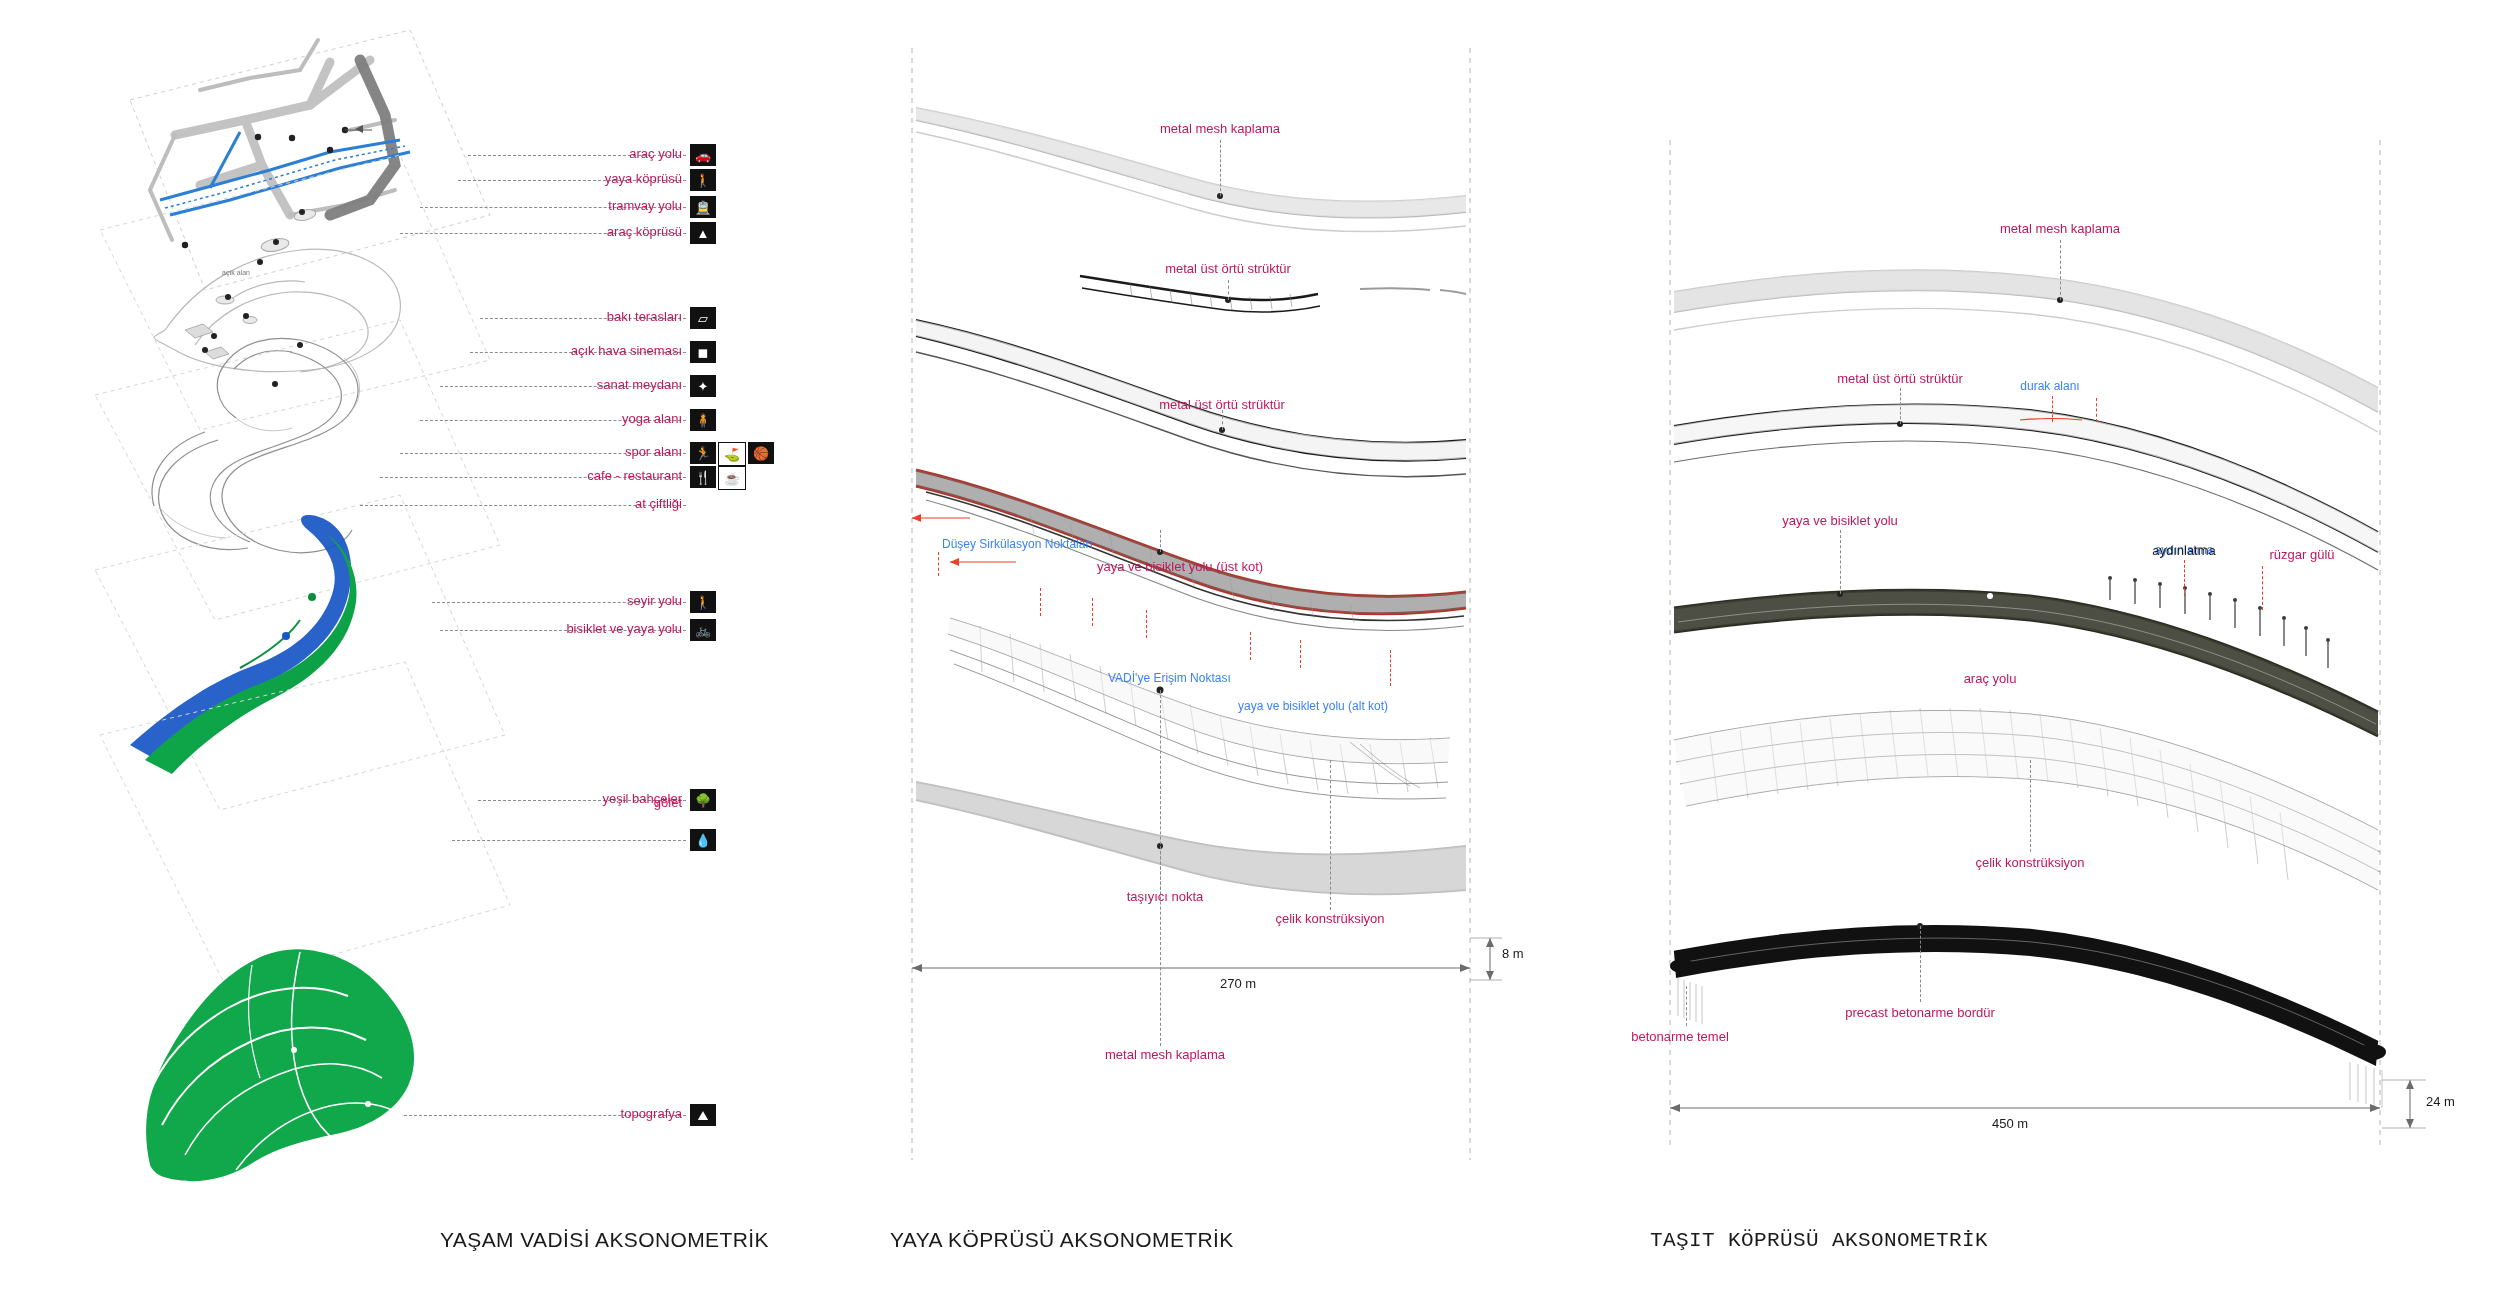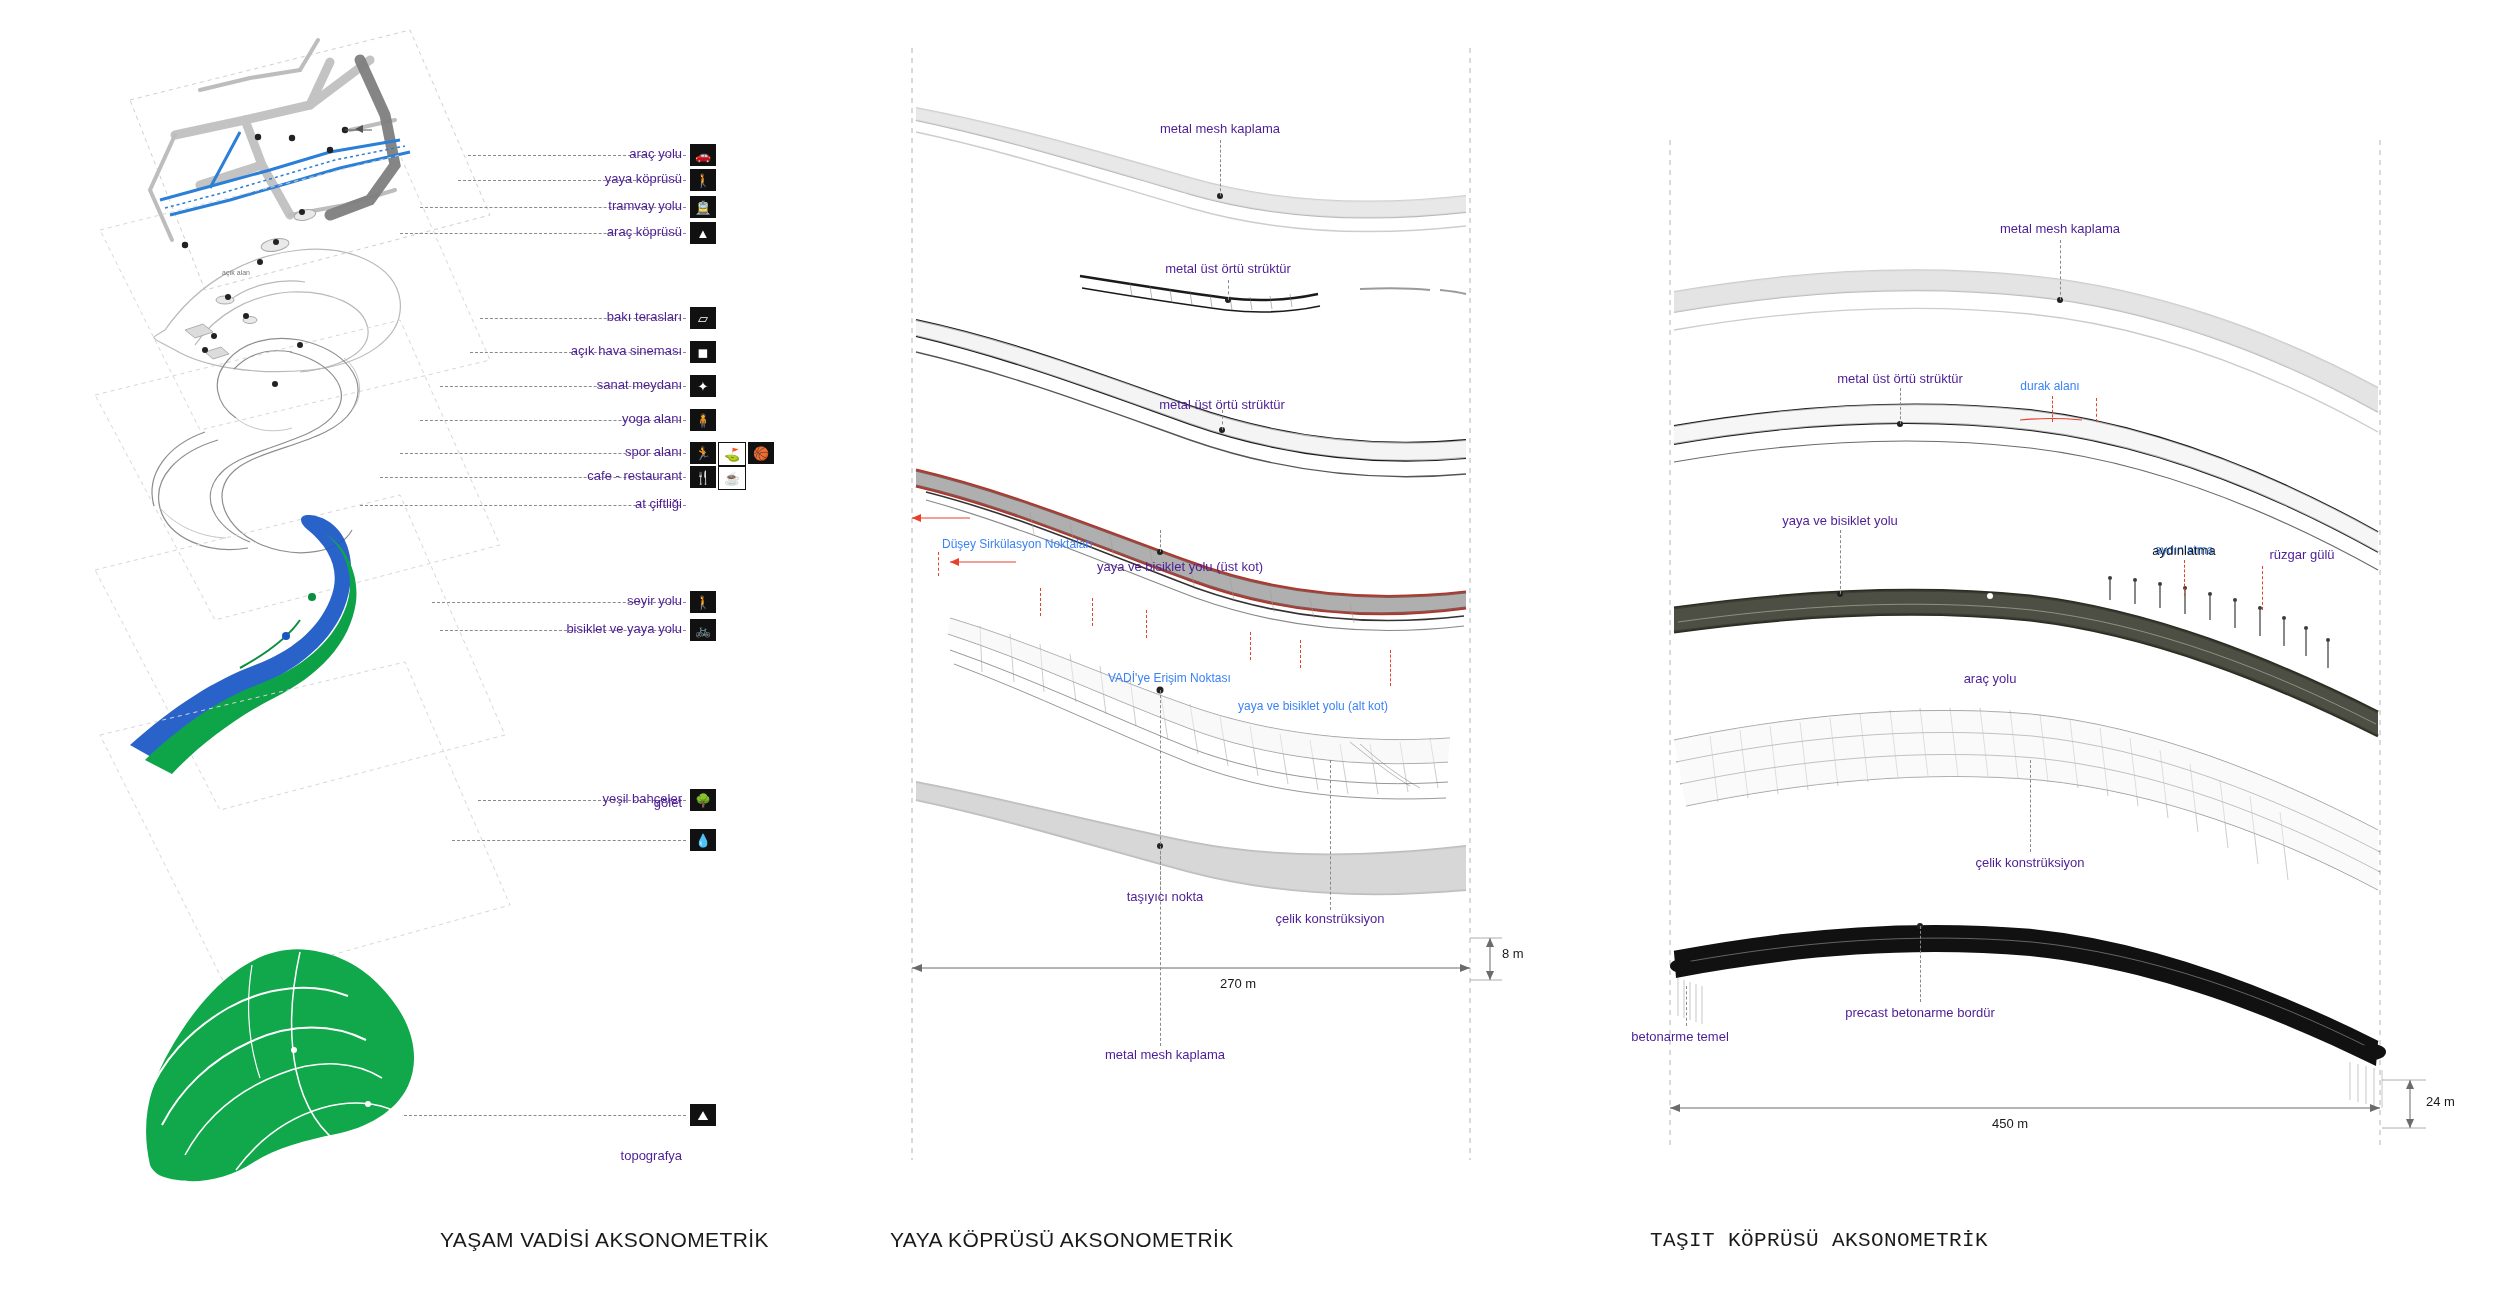--- a/index.html
+++ b/index.html
@@ -38,21 +38,21 @@
   }
   #panel-vadisi .panel-title { left: 440px; }
   #panel-yaya  .panel-title { left: 60px; }
   #panel-tasit .panel-title { left: 60px; font-family: Liberation Mono, monospace; }
 
   svg { position: absolute; top: 0; left: 0; overflow: visible; }
 
   .lbl {
     position: absolute;
     font-size: 13px;
-    color: #4c1d95;
+    color: #be185d;
     white-space: nowrap;
     line-height: 1.15;
   }
   .lbl.r { text-align: right; transform: translateX(-100%); }
   .lbl.c { text-align: center; transform: translateX(-50%); }
   .lbl.red { color: #3b82f6; font-size: 12px; }
 
   
   .leader {
     position: absolute;
@@ -241,21 +241,21 @@
     <div class="lbl r" style="left:682px; top:445px;">spor alanı</div>
     <div class="lbl r" style="left:682px; top:469px;">cafe - restaurant</div>
     <div class="lbl r" style="left:682px; top:497px;">at çiftliği</div>
 
     <div class="lbl r" style="left:682px; top:594px;">seyir yolu</div>
     <div class="lbl r" style="left:682px; top:622px;">bisiklet ve yaya yolu</div>
 
     <div class="lbl r" style="left:682px; top:792px;">yeşil bahçeler</div>
     <div class="lbl r" style="left:682px; top:796px;">gölet</div>
 
-    <div class="lbl r" style="left:682px; top:1149px;">topografya</div>
+    <div class="lbl r" style="left:682px; top:1107px;">topografya</div>
 
     <div class="chip" style="left:690px; top:144px;">🚗</div>
     <div class="chip" style="left:690px; top:169px;">🚶</div>
     <div class="chip" style="left:690px; top:196px;">🚊</div>
     <div class="chip" style="left:690px; top:222px;">▲</div>
 
     <div class="chip" style="left:690px; top:307px;">▱</div>
     <div class="chip" style="left:690px; top:341px;">◼</div>
     <div class="chip" style="left:690px; top:375px;">✦</div>
     <div class="chip" style="left:690px; top:409px;">🧍</div>

